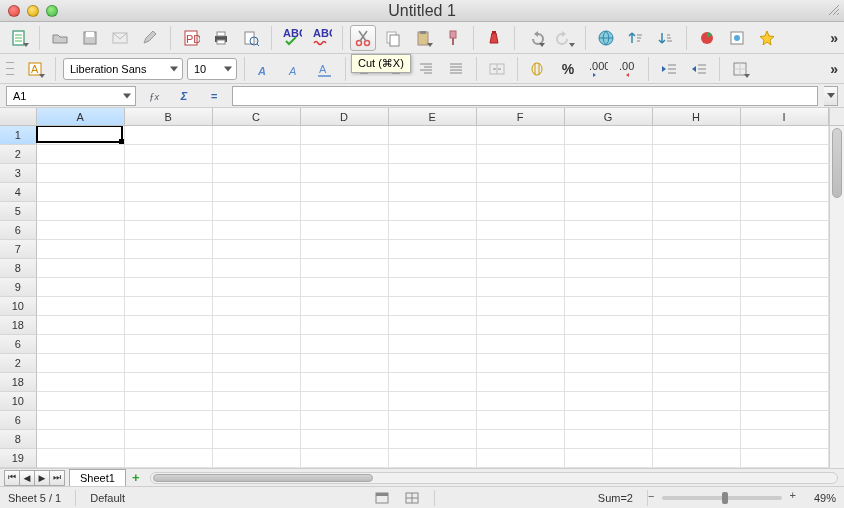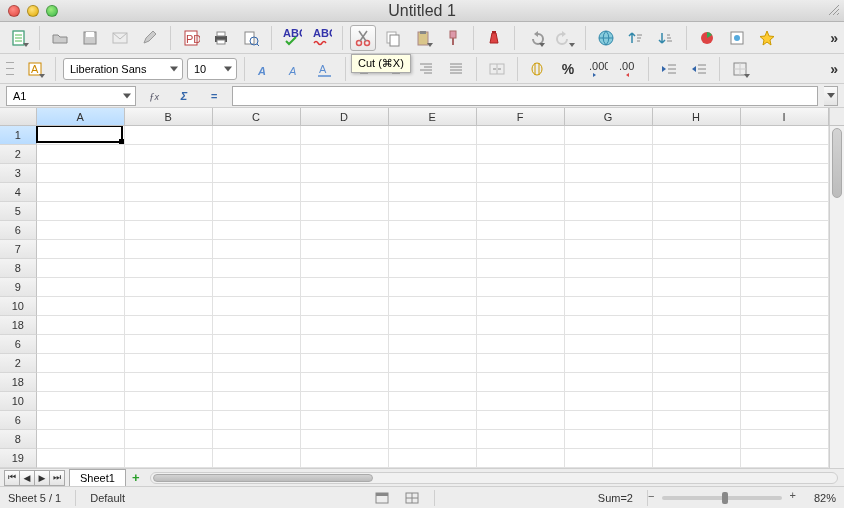--- a/index.html
+++ b/index.html
@@ -688,14 +688,14 @@
         <line x1="7" y1="1" x2="7" y2="11" stroke="#888"></line>
       </svg>
     </div>
   <div class="ssep"></div>
   <div class="spacer"></div>
   <span>Sum=2</span>
   <div class="ssep"></div>
   <div class="zoomslider">
       <div class="zthumb"></div>
     </div>
-  <span style="margin-left:18px">82%</span>
+  <span style="margin-left:18px">49%</span>
 </div>
 
 </body></html>

